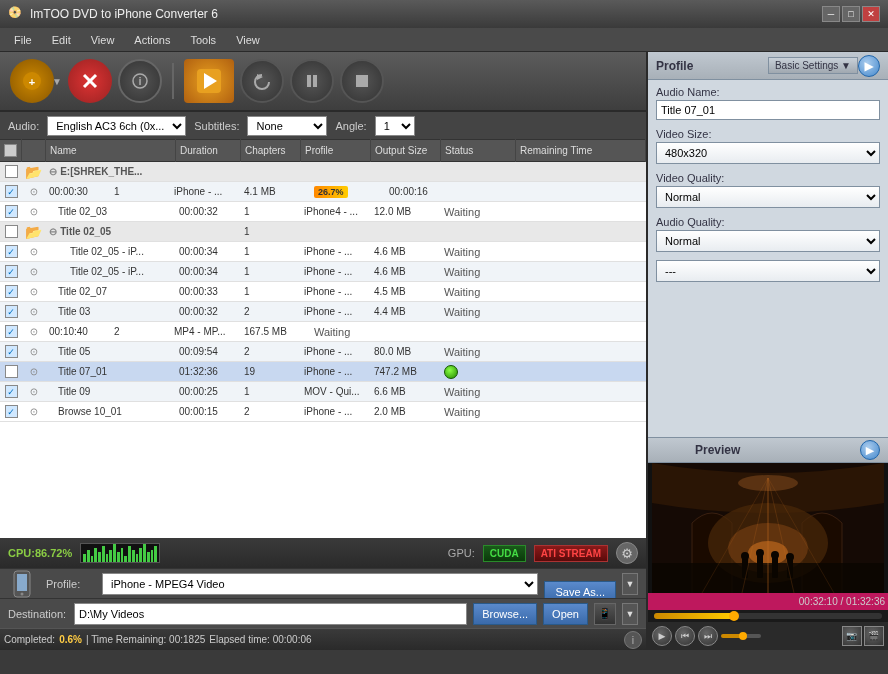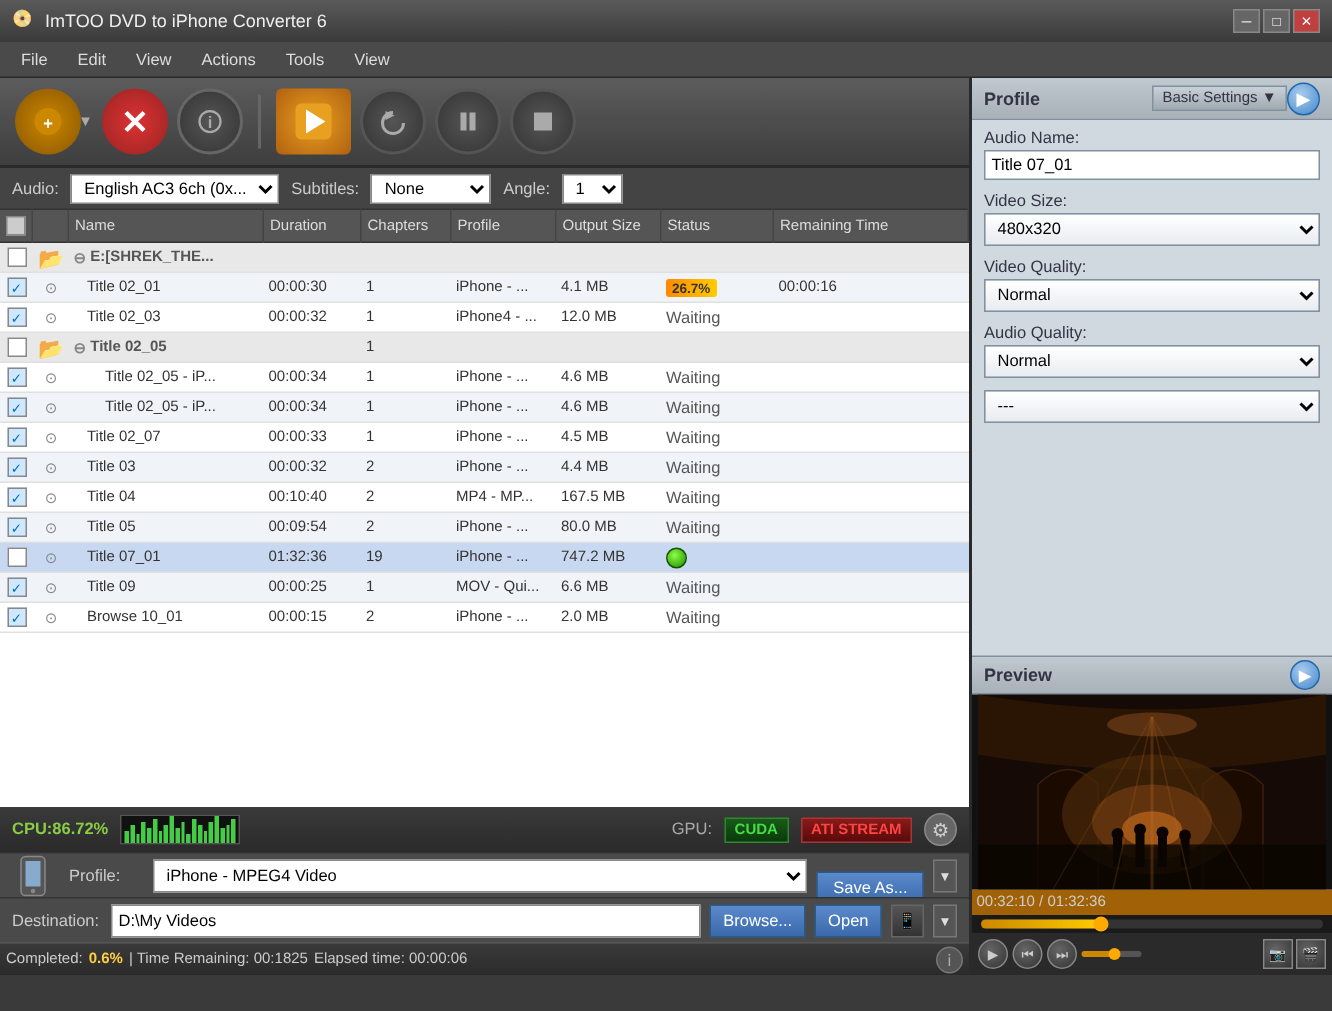--- a/index.html
+++ b/index.html
@@ -418,41 +418,41 @@
     
     .preview-header {
       background: linear-gradient(to bottom, #c0c8d0, #a8b0b8);
       height: 26px;
       display: flex;
       align-items: center;
       padding: 0 8px;
       border-top: 1px solid #8090a0;
       border-bottom: 1px solid #8090a0;
     }
-    .preview-title { font-size: 12px; font-weight: bold; color: #334; flex: 1; }
+    .preview-title { font-size: 12px; font-weight: bold; color: #334; flex: 1; margin-left: 39px; }
     .preview-nav-btn {
       width: 20px; height: 20px;
       background: radial-gradient(circle at 40% 35%, #aaccee, #4488cc);
       border: 1px solid #2266aa;
       border-radius: 50%;
       display: flex; align-items: center; justify-content: center;
       color: #fff;
       font-size: 11px;
       cursor: pointer;
     }
     .preview-area {
       height: 130px;
       background: #111;
       position: relative;
       overflow: hidden;
     }
     .preview-time {
-      background: #a16207;
+      background: #be185d;
       color: #ccc;
-      text-align: left;
+      text-align: right;
       padding: 3px;
       font-size: 10px;
     }
     .preview-controls {
       background: #2a2a2a;
       height: 28px;
       display: flex;
       align-items: center;
       padding: 0 4px;
       gap: 3px;
@@ -639,21 +639,20 @@
         <div class="fr-col fr-status"></div>
         <div class="fr-col fr-remaining"></div>
       </div>
         <div class="file-row">
         <div class="fr-col fr-check">
           <div class="cb-check checked">✓</div>
         </div>
         <div class="fr-col fr-status-icon">
           <span class="row-icon">⊙</span>
         </div>
-        <div class="fr-col fr-name" style="padding-left:12px;">Title 02_01</div>
         <div class="fr-col fr-duration">00:00:30</div>
         <div class="fr-col fr-chapters">1</div>
         <div class="fr-col fr-profile">iPhone - ...</div>
         <div class="fr-col fr-output">4.1 MB</div>
         <div class="fr-col fr-status">
             <span class="status-progress">26.7%</span>
           </div>
         <div class="fr-col fr-remaining">00:00:16</div>
       </div>
         <div class="file-row">
@@ -758,21 +757,20 @@
           </div>
         <div class="fr-col fr-remaining"></div>
       </div>
         <div class="file-row">
         <div class="fr-col fr-check">
           <div class="cb-check checked">✓</div>
         </div>
         <div class="fr-col fr-status-icon">
           <span class="row-icon">⊙</span>
         </div>
-        <div class="fr-col fr-name" style="padding-left:12px;">Title 04</div>
         <div class="fr-col fr-duration">00:10:40</div>
         <div class="fr-col fr-chapters">2</div>
         <div class="fr-col fr-profile">MP4 - MP...</div>
         <div class="fr-col fr-output">167.5 MB</div>
         <div class="fr-col fr-status">
             <span class="status-waiting">Waiting</span>
           </div>
         <div class="fr-col fr-remaining"></div>
       </div>
         <div class="file-row">

